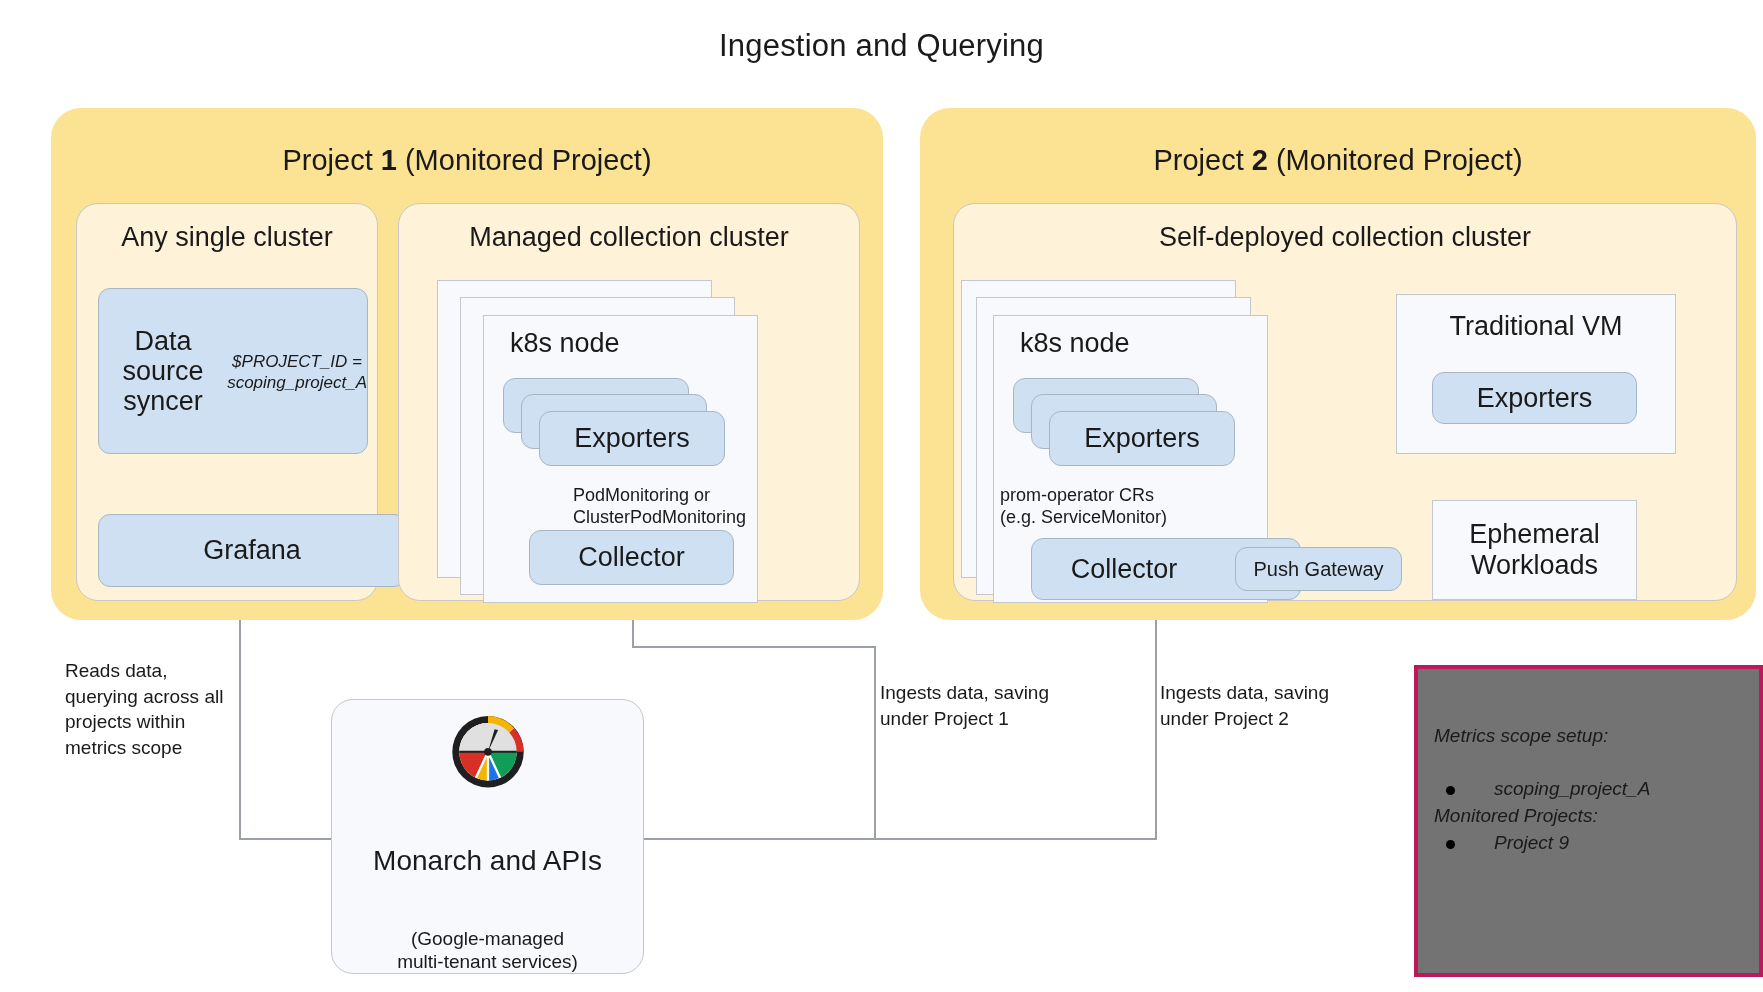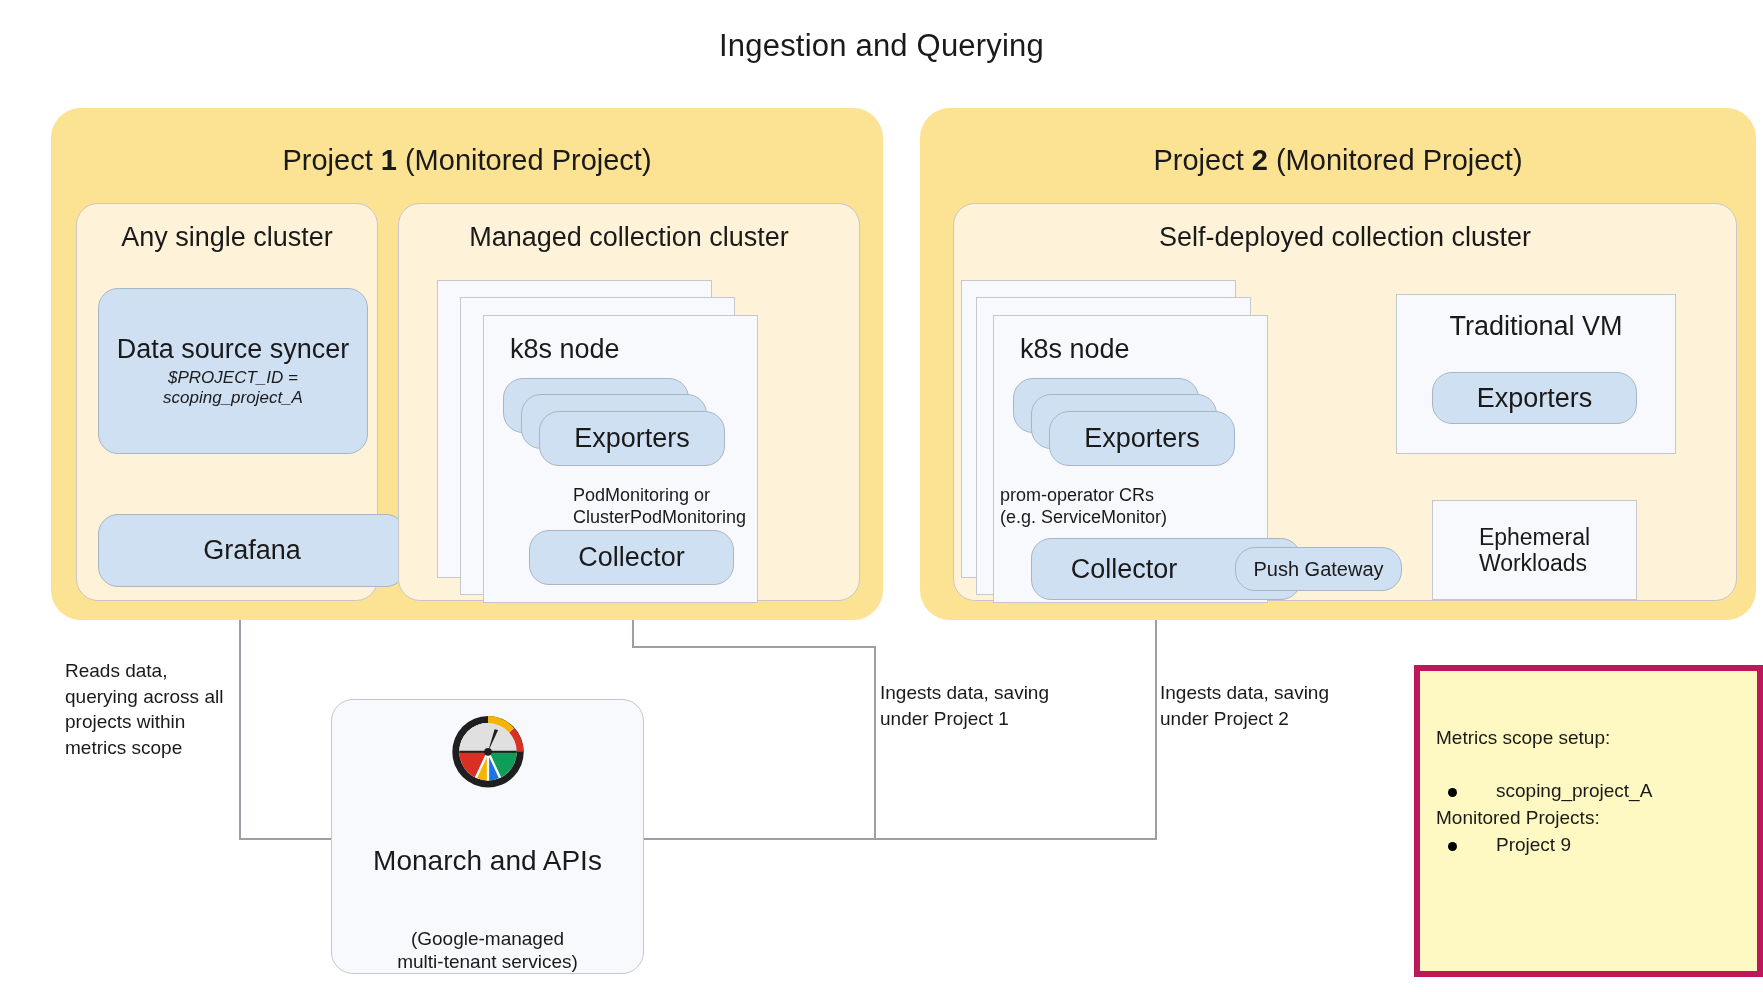--- a/index.html
+++ b/index.html
@@ -30,47 +30,47 @@
   .cluster{
     background:#FEF3D8;border:1px solid #c8c8c8;border-radius:22px;
   }
   .cluster-title{
     position:absolute;left:0;top:18px;width:100%;text-align:center;
     font-size:27px;font-weight:400;
   }
 
   
   .bluebox{
-    background:#CFE0F3;border:1px solid #a8b6c4;border-radius:20px;
-    display:flex;flex-direction:column;align-items:center;justify-content:center;
+    background:#CFE0F3;border:1px solid #a8b6c4;border-radius:12px;
+    display:flex;flex-direction:row;align-items:center;justify-content:center;
     text-align:center;line-height:1.12;
   }
   .bluebox .main{font-size:27px;}
   .bluebox .sub{font-size:17px;font-style:italic;line-height:1.18;margin-top:3px;}
 
   
   .whitecard{
     background:#F8F9FC;border:1px solid #c4c7ce;
   }
   .whitecard .card-title{
-    position:absolute;left:26px;top:18px;font-size:27px;
+    position:absolute;left:26px;top:12px;font-size:27px;
   }
 
   
   .note{font-size:18px;line-height:1.22;}
   .bignote{font-size:19px;line-height:1.35;}
 
   
   .line{position:absolute;background:#9aa0a6;}
   .vline{width:1.6px;}
   .hline{height:1.6px;}
 
   
   #legend{
-    background:#fef9c3;border:6px solid #be185d;
+    background:#737373;border:4px solid #be185d;font-style:italic;
   }
   #legend .lg{font-size:19px;line-height:1.42;}
   #legend ul{list-style:none;margin:0;padding:0;}
   #legend li{font-size:19px;line-height:1.42;position:relative;padding-left:76px;}
   #legend li:before{
     content:"";position:absolute;left:28px;top:10px;
     width:9px;height:9px;border-radius:50%;background:#000;
   }
 
   
@@ -193,21 +193,21 @@
 </div>
 
 <div class="abs whitecard" style="left:1396px;top:294px;width:280px;height:160px;">
   <div class="card-title" style="left:0;width:100%;text-align:center;top:16px;">Traditional VM</div>
 </div>
 <div class="abs bluebox" style="left:1432px;top:372px;width:205px;height:52px;">
   <div class="main">Exporters</div>
 </div>
 
 <div class="abs whitecard" style="left:1432px;top:500px;width:205px;height:100px;display:flex;flex-direction:column;align-items:center;justify-content:center;">
-  <div style="font-size:23px;line-height:1.14;">
+  <div style="font-size:27px;line-height:1.14;text-align:center;">
     <div>Ephemeral</div>
     <div>Workloads</div>
   </div>
 </div>
 
 <div class="abs bignote" style="left:65px;top:658px;width:172px;">Reads data, querying across all projects within metrics scope</div>
 <div class="abs bignote" style="left:880px;top:680px;width:180px;">Ingests data, saving under Project 1</div>
 <div class="abs bignote" style="left:1160px;top:680px;width:180px;">Ingests data, saving under Project 2</div>
 
 <div class="abs" id="monarch" style="left:331px;top:699px;width:313px;height:275px;">

